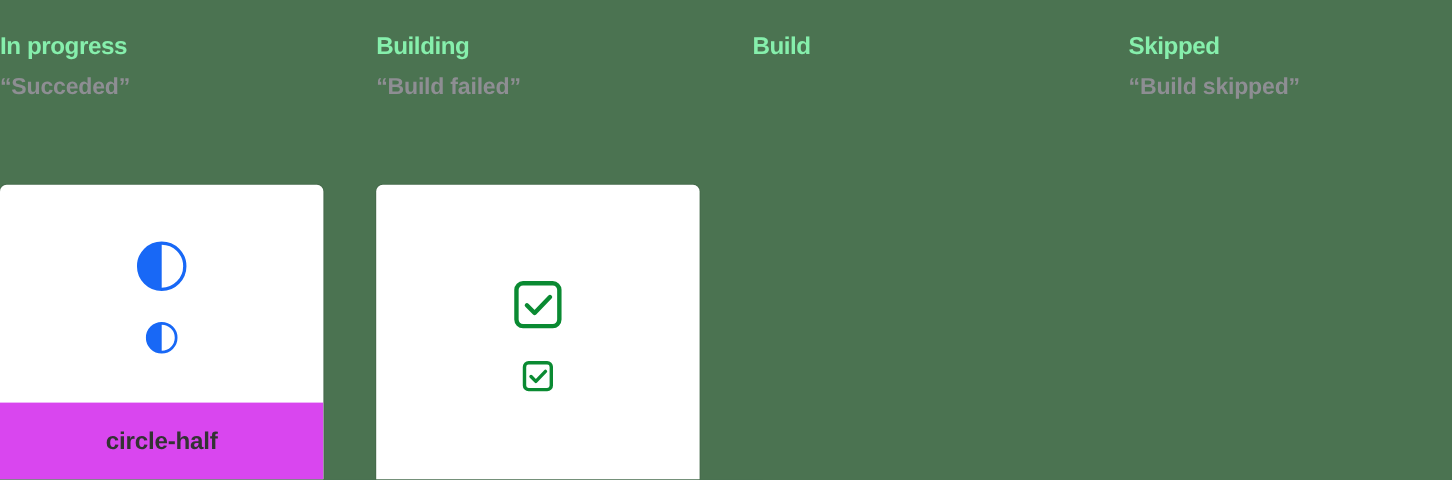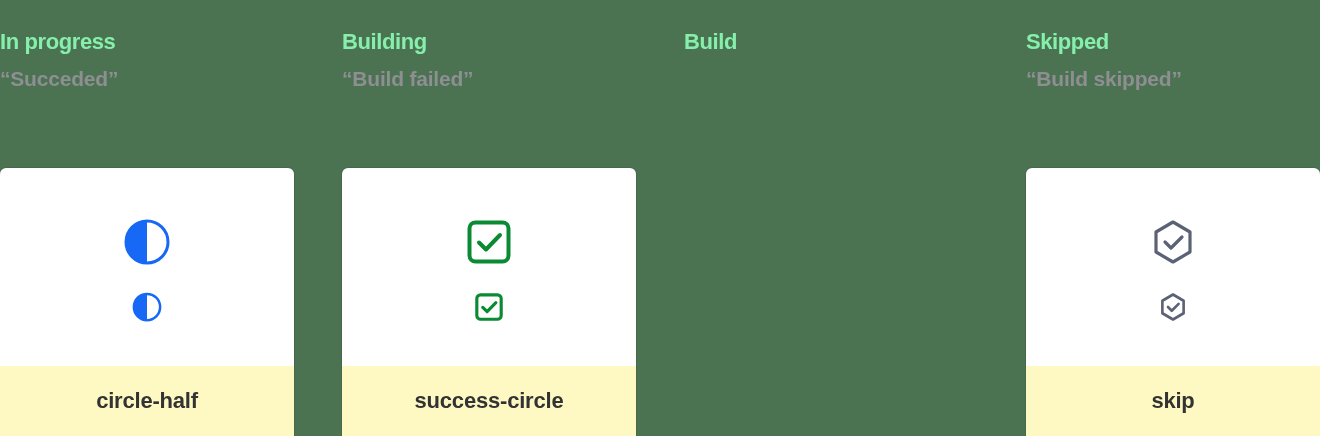--- a/index.html
+++ b/index.html
@@ -77,21 +77,21 @@
   }
   .icon-slot {
     display: flex;
     align-items: center;
     justify-content: center;
   }
   .icon-lg { width: 48px; height: 48px; }
   .icon-sm { width: 30px; height: 30px; }
   .card-foot {
     flex: 0 0 70px;
-    background: #fef9c3;
+    background: #d946ef;
     display: flex;
     align-items: center;
     justify-content: center;
   }
   .card-foot-label {
     font-size: 22px;
     font-weight: bold;
     color: #333333;
     letter-spacing: -0.2px;
   }
@@ -143,55 +143,33 @@
             <path d="M14 24.5 L21 31.5 L35 17" fill="none" stroke="#0a8a32" stroke-width="4" stroke-linecap="round" stroke-linejoin="round"></path>
           </svg>
         </div>
         <div class="icon-slot icon-sm">
           <svg viewBox="0 0 48 48" width="30" height="30" aria-hidden="true">
             <rect x="4.5" y="4.5" width="39" height="39" rx="6" ry="6" fill="none" stroke="#0a8a32" stroke-width="5"></rect>
             <path d="M14 24.5 L21 31.5 L35 17" fill="none" stroke="#0a8a32" stroke-width="5" stroke-linecap="round" stroke-linejoin="round"></path>
           </svg>
         </div>
       </div>
-      <div class="card-foot">
-        <span class="card-foot-label">success-circle</span>
-      </div>
     </div>
   </div>
 
   <div class="col-gap"></div>
 
   <div class="column">
     <div class="col-head">
       <div class="col-title">Build</div>
     </div>
   </div>
 
   <div class="col-gap"></div>
 
   <div class="column">
     <div class="col-head">
       <div class="col-title">Skipped</div>
       <div class="col-sub">“Build skipped”</div>
     </div>
-    <div class="card">
-      <div class="card-body">
-        <div class="icon-slot icon-lg">
-          <svg viewBox="0 0 48 48" width="48" height="48" aria-hidden="true">
-            <path d="M24 4 L41 14 L41 34 L24 44 L7 34 L7 14 Z" fill="none" stroke="#5c6275" stroke-width="3.2" stroke-linejoin="round"></path>
-            <path d="M16 24 L22 30 L33 19" fill="none" stroke="#5c6275" stroke-width="3.2" stroke-linecap="round" stroke-linejoin="round"></path>
-          </svg>
-        </div>
-        <div class="icon-slot icon-sm">
-          <svg viewBox="0 0 48 48" width="30" height="30" aria-hidden="true">
-            <path d="M24 4 L41 14 L41 34 L24 44 L7 34 L7 14 Z" fill="none" stroke="#5c6275" stroke-width="4.2" stroke-linejoin="round"></path>
-            <path d="M16 24 L22 30 L33 19" fill="none" stroke="#5c6275" stroke-width="4.2" stroke-linecap="round" stroke-linejoin="round"></path>
-          </svg>
-        </div>
-      </div>
-      <div class="card-foot">
-        <span class="card-foot-label">skip</span>
-      </div>
-    </div>
   </div>
 
 </div>
 
 </body></html>

